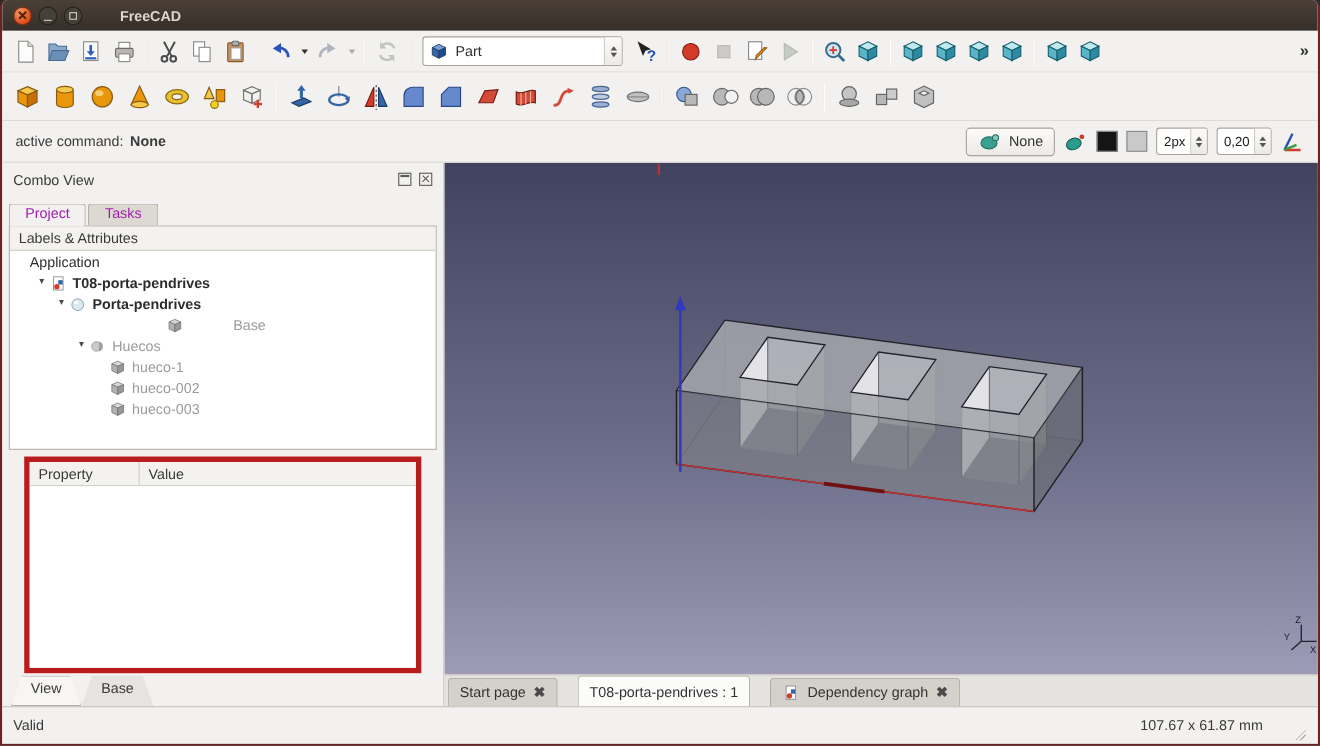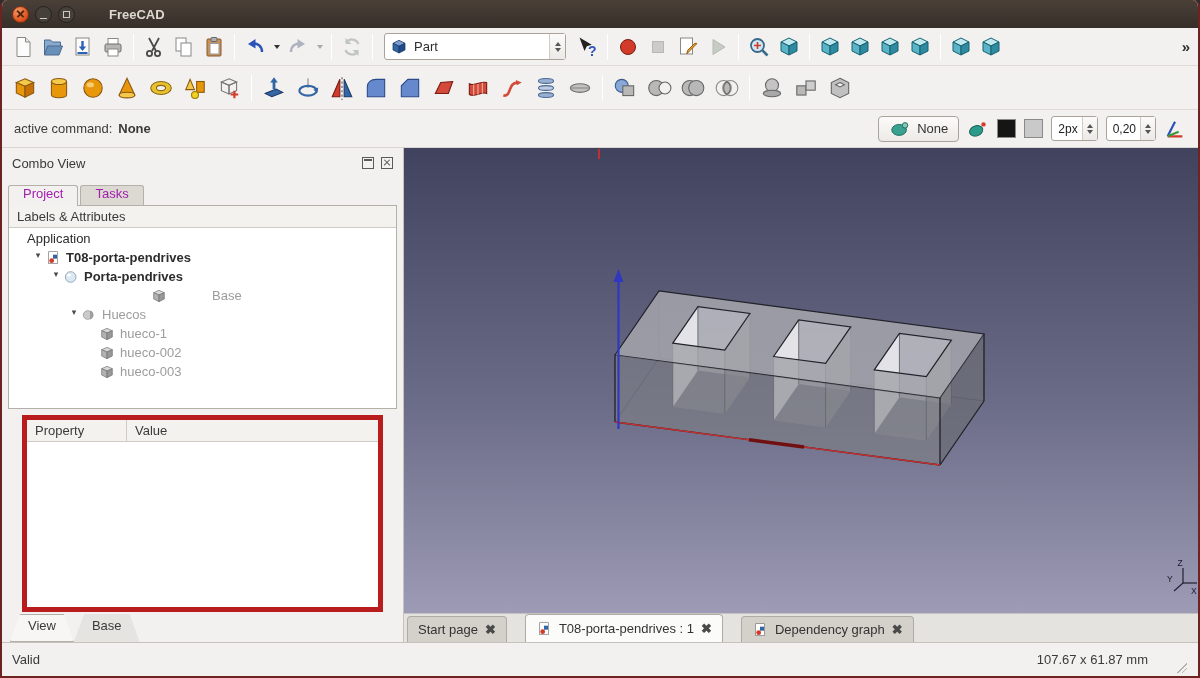--- a/index.html
+++ b/index.html
@@ -91,21 +91,21 @@
   .vd-tab.active { background:#f7f6f4; box-shadow:inset 0 0 0 1px #b3afa9; }
 
   .right-area { flex:1; display:flex; flex-direction:column; min-width:0; }
   .viewport { height:465px; flex:0 0 465px; position:relative; }
   .viewport svg { display:block; }
 
   .doc-tabs { height:29px; flex:0 0 29px; background:#e5e3df; border-top:1px solid #c6c3be;
               display:flex; align-items:flex-end; padding:0 3px; gap:18px; }
   .doc-tab { height:26px; display:flex; align-items:center; gap:7px; padding:0 10px; font-size:13px; color:#333;
              background:#d4d1cb; border:1px solid #aeaba4; border-bottom:none; border-radius:4px 4px 0 0; }
-  .doc-tab.active { background:#fbfbfa; height:28px; }
+  .doc-tab.active { background:#fbfbfa; height:28px;flex-direction:column; }
   .tab-icon { width:16px; height:16px; }
   .tab-close { font-size:13px; font-weight:bold; color:#4a4a4a; line-height:1; }
 
   
   .statusbar { height:34px; flex:0 0 34px; background:#f2f1ef; border-top:1px solid #c6c3be;
                display:flex; align-items:center; font-size:13px; color:#3a3a3a; padding:0 10px; }
   .sb-right { margin-left:auto; padding-right:26px; }
   .grip { position:relative; width:14px; height:14px; align-self:flex-end; }
   .grip::before { content:""; position:absolute; right:1px; bottom:3px; width:10px; height:10px;
                   background:linear-gradient(135deg, transparent 50%, #b5b1ab 50%, #b5b1ab 58%, transparent 58%, transparent 72%, #b5b1ab 72%, #b5b1ab 80%, transparent 80%); }

